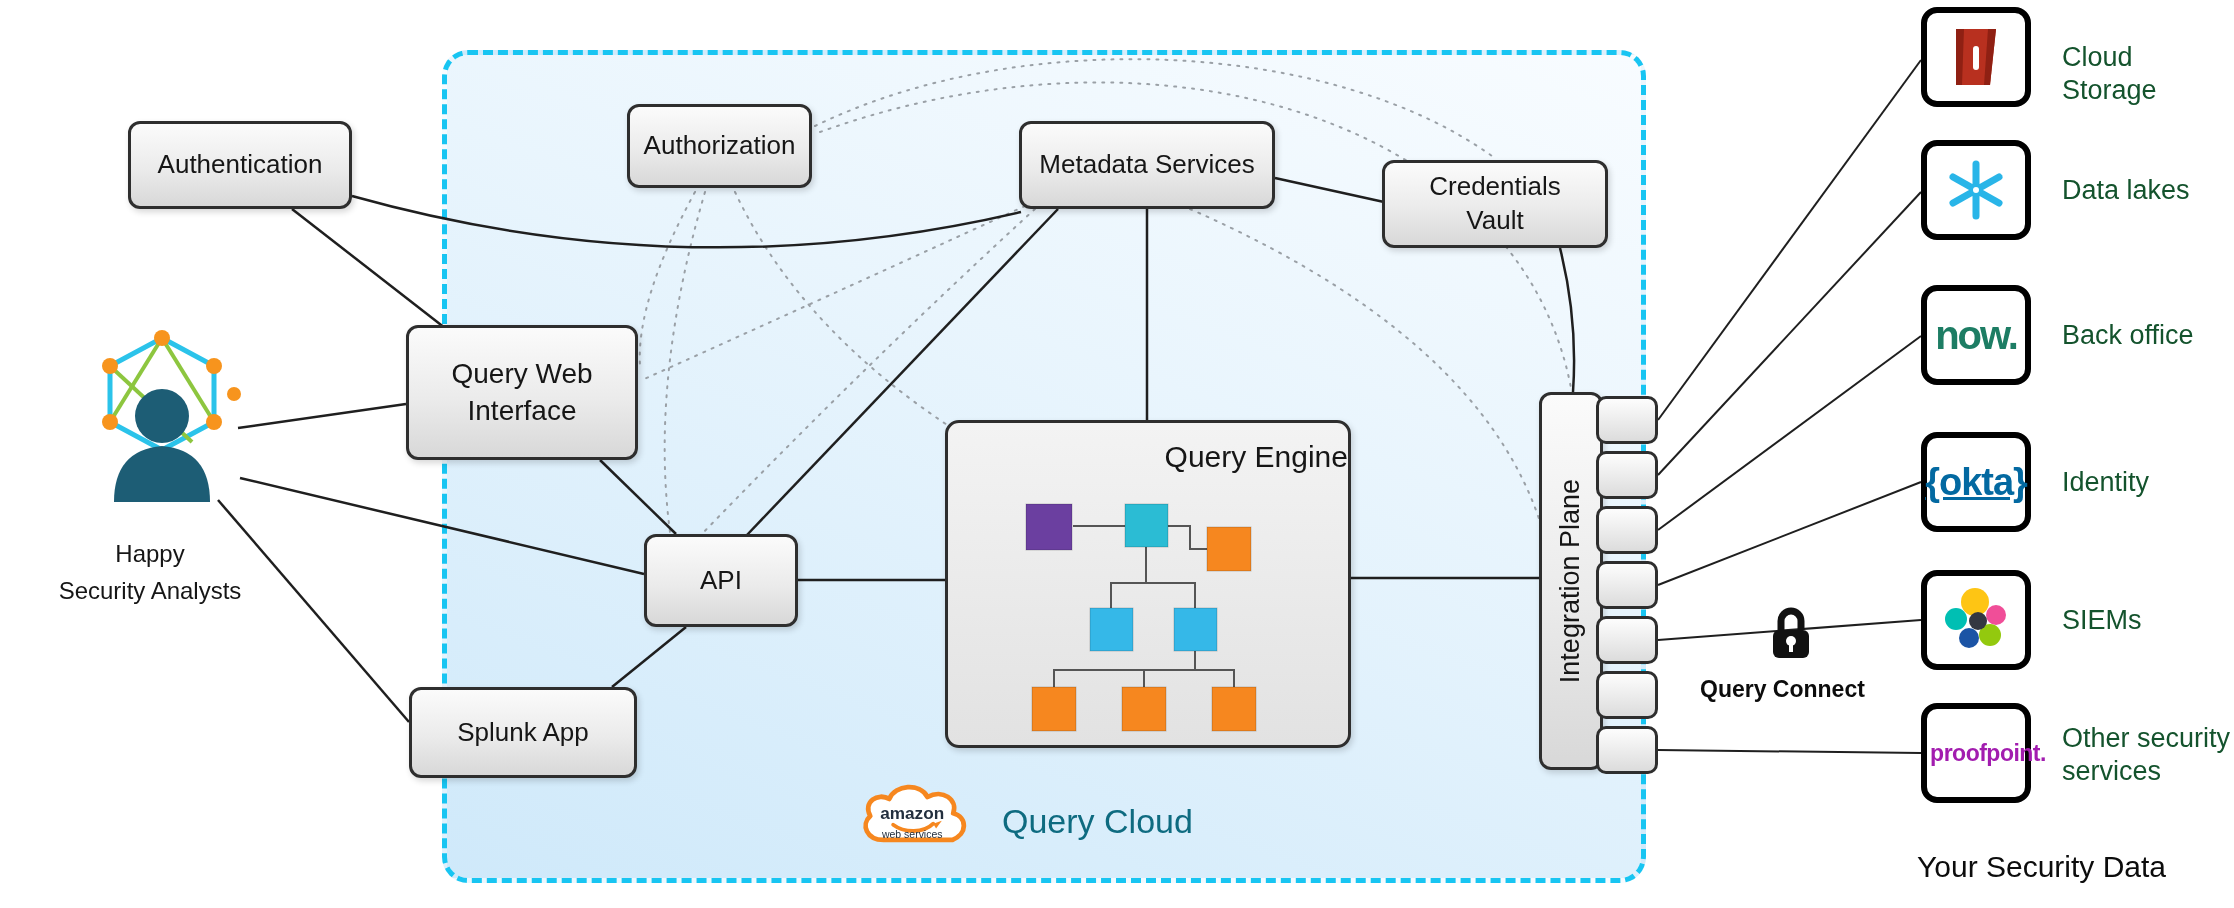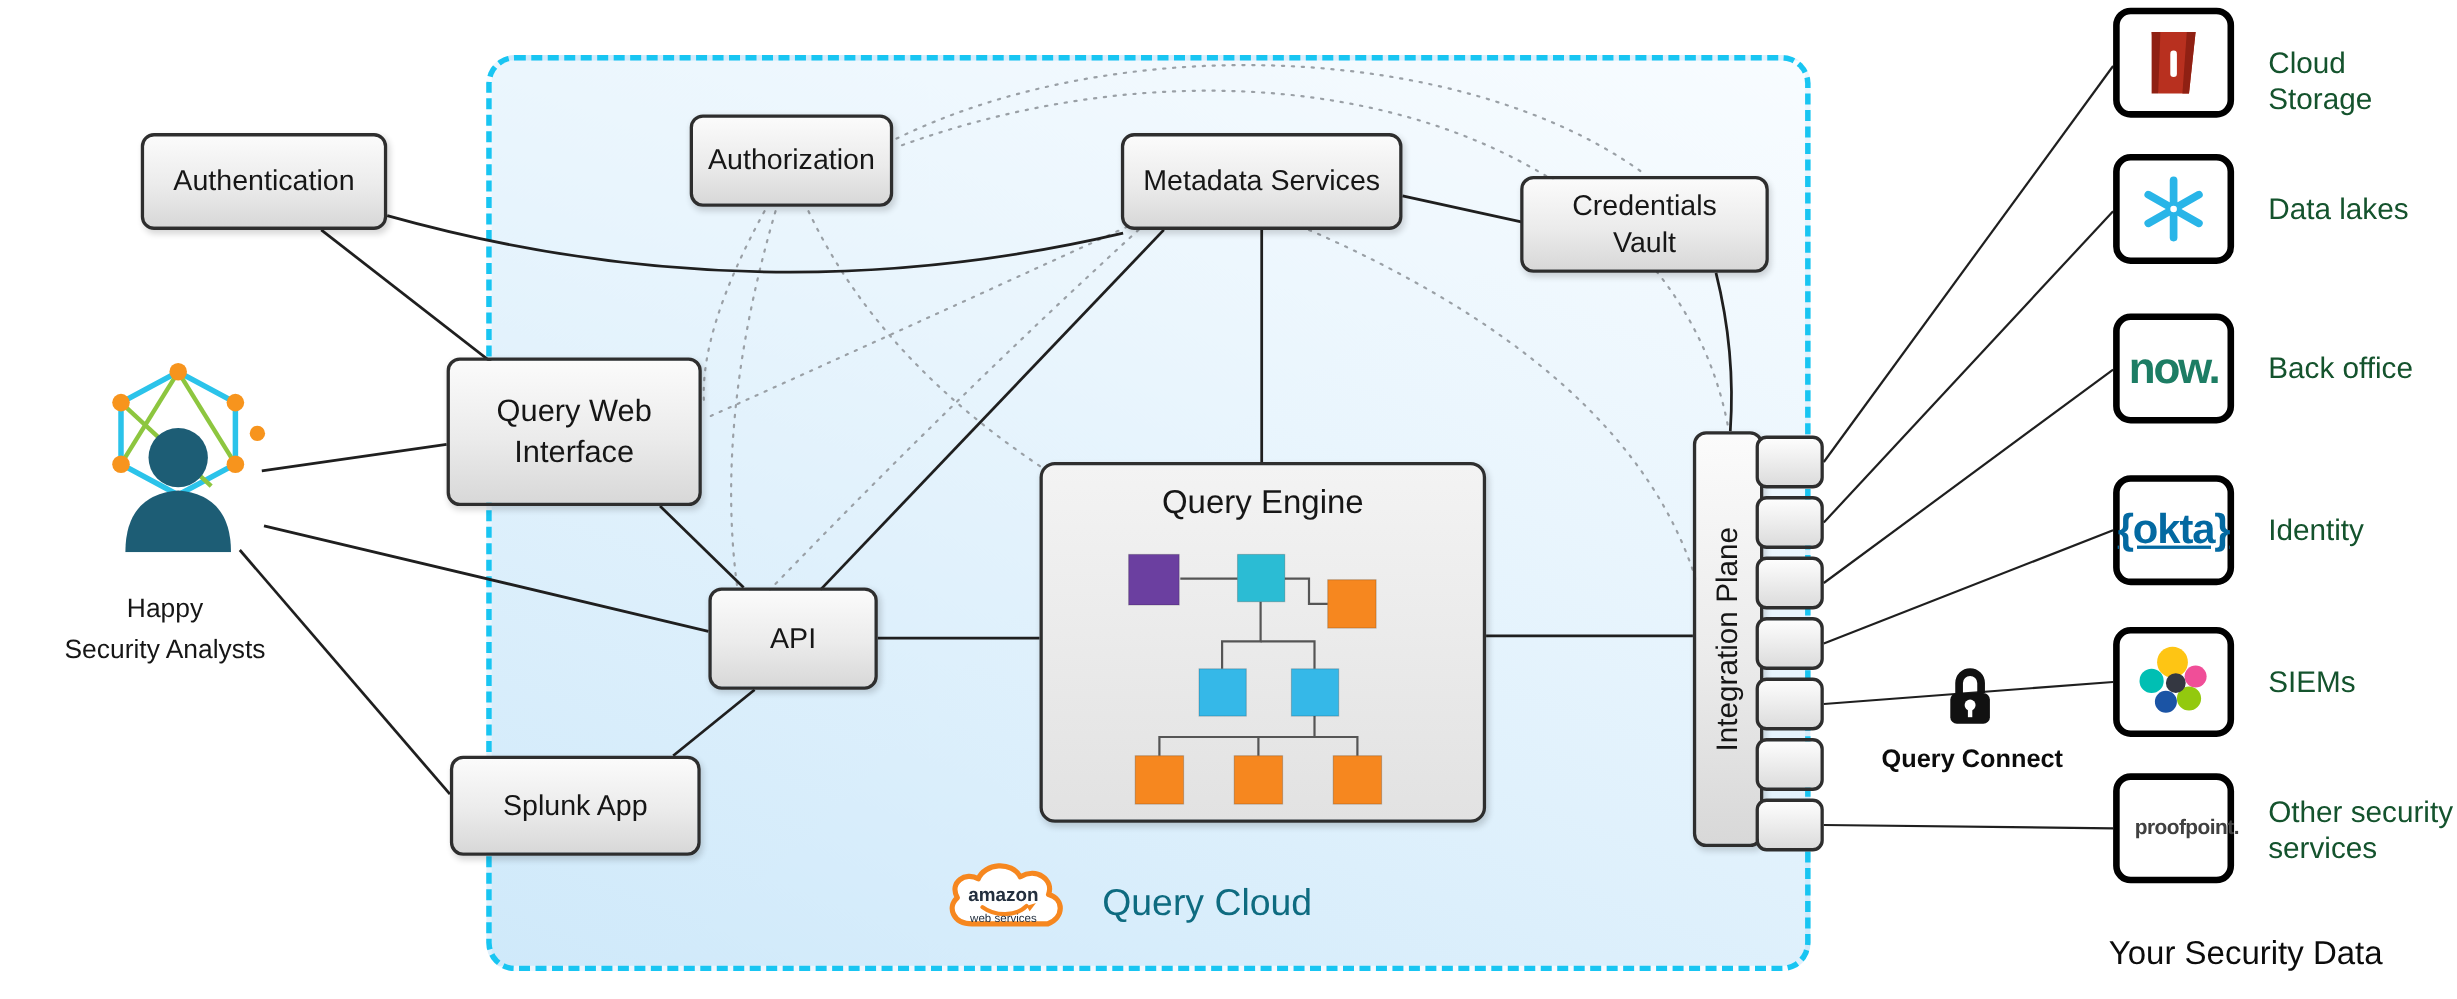--- a/index.html
+++ b/index.html
@@ -7,34 +7,34 @@
   .canvas{position:relative;width:2234px;height:908px;background:#fff;overflow:hidden;}
   .cloud-bg{position:absolute;left:442px;top:50px;width:1204px;height:833px;box-sizing:border-box;
     border:5px dashed #18c5f2;border-radius:26px;
     background:linear-gradient(200deg,#f8fcff 0%,#e9f5fd 40%,#cfe9fa 100%);z-index:0;}
   svg.wires{position:absolute;left:0;top:0;z-index:1;}
   .node{position:absolute;display:flex;align-items:center;justify-content:center;text-align:center;
     background:linear-gradient(180deg,#fbfbfb 0%,#ebebeb 55%,#d8d8d8 100%);
     border:3px solid #2e2e2e;border-radius:12px;font-size:26px;line-height:1.3;
     box-sizing:border-box;box-shadow:2px 3px 6px rgba(0,0,0,0.16);padding:4px 12px;z-index:2;}
   .engine{background:linear-gradient(180deg,#f3f3f3,#e2e2e2);border-radius:14px;}
-  .engine-title{position:absolute;top:14px;left:0;width:100%;text-align:center;font-size:30px;}
+  .engine-title{position:absolute;top:14px;left:0;width:100%;text-align:right;font-size:30px;}
   .vlabel{writing-mode:vertical-rl;transform:rotate(180deg);font-size:27px;white-space:nowrap;}
   .nub{position:absolute;width:62px;height:48px;box-sizing:border-box;border:3px solid #2e2e2e;border-radius:10px;
     background:linear-gradient(180deg,#fdfdfd,#dcdcdc);z-index:3;}
   .svc{position:absolute;width:110px;height:100px;box-sizing:border-box;background:#fff;border:6px solid #000000;
     border-radius:16px;display:flex;align-items:center;justify-content:center;z-index:2;}
   .svc-label{position:absolute;font-size:27px;color:#14532d;z-index:2;line-height:1.22;}
   .logo-now{font-size:40px;font-weight:bold;letter-spacing:-2px;color:#1d7d64;}
   .logo-okta{font-size:38px;font-weight:bold;color:#0369a1;letter-spacing:-1px;text-decoration:underline;}
-  .logo-proofpoint{font-size:19px;font-weight:bold;color:#404040;letter-spacing:-0.5px;margin-left:24px;}
+  .logo-proofpoint{font-size:23px;font-weight:bold;color:#a21caf;letter-spacing:-0.5px;margin-left:24px;}
   .big-label{position:absolute;font-size:30px;color:#0c0c0c;z-index:2;margin-top:12px;}
   .analyst-text{position:absolute;left:10px;top:535px;width:280px;text-align:center;font-size:24px;line-height:1.55;z-index:2;}
   .query-cloud-label{position:absolute;left:1002px;top:802px;font-size:34px;color:#0e6b80;z-index:2;}
-  .query-connect-label{position:absolute;left:1700px;top:676px;width:186px;text-align:center;
+  .query-connect-label{position:absolute;left:1700px;top:676px;width:186px;
     font-size:23px;font-weight:bold;color:#0c0c0c;z-index:3;}
   .abs{position:absolute;z-index:2;}
 </style>
 </head>
 <body>
 
 <div class="canvas">
 
   <div class="cloud-bg"></div>
 

